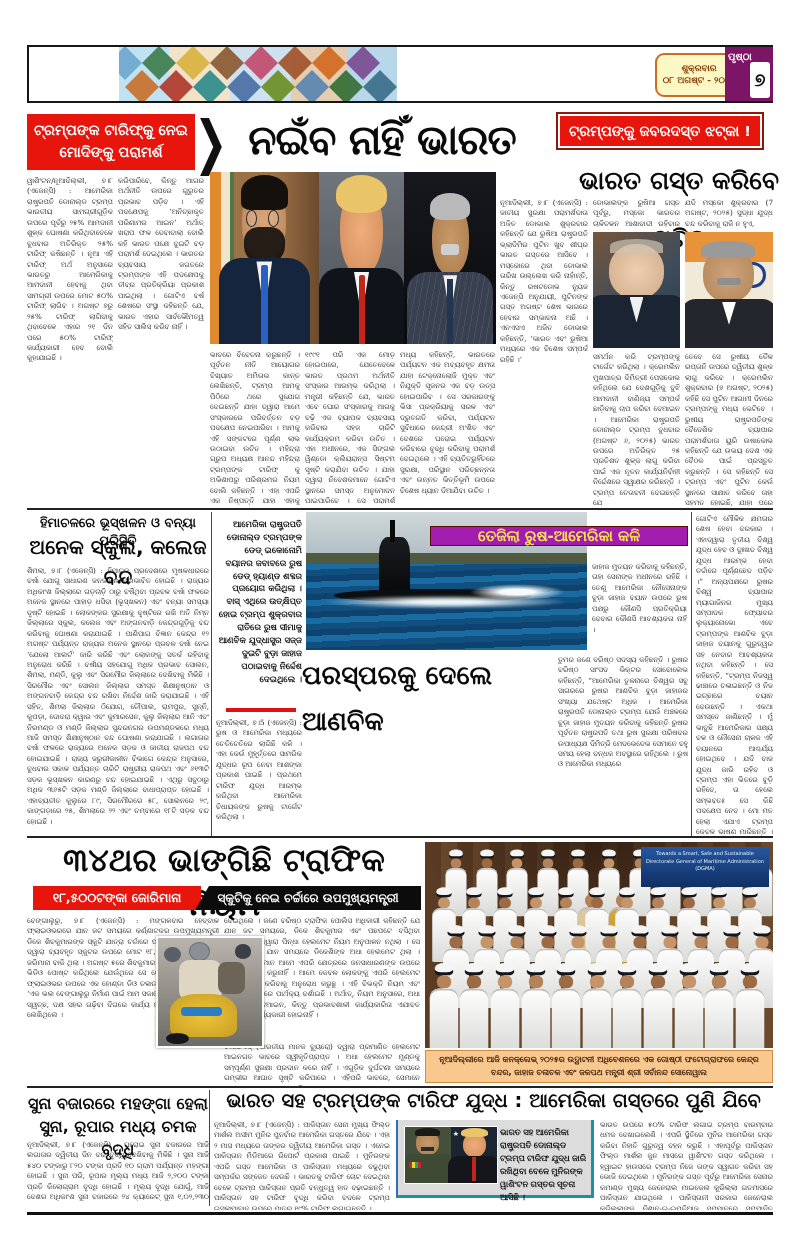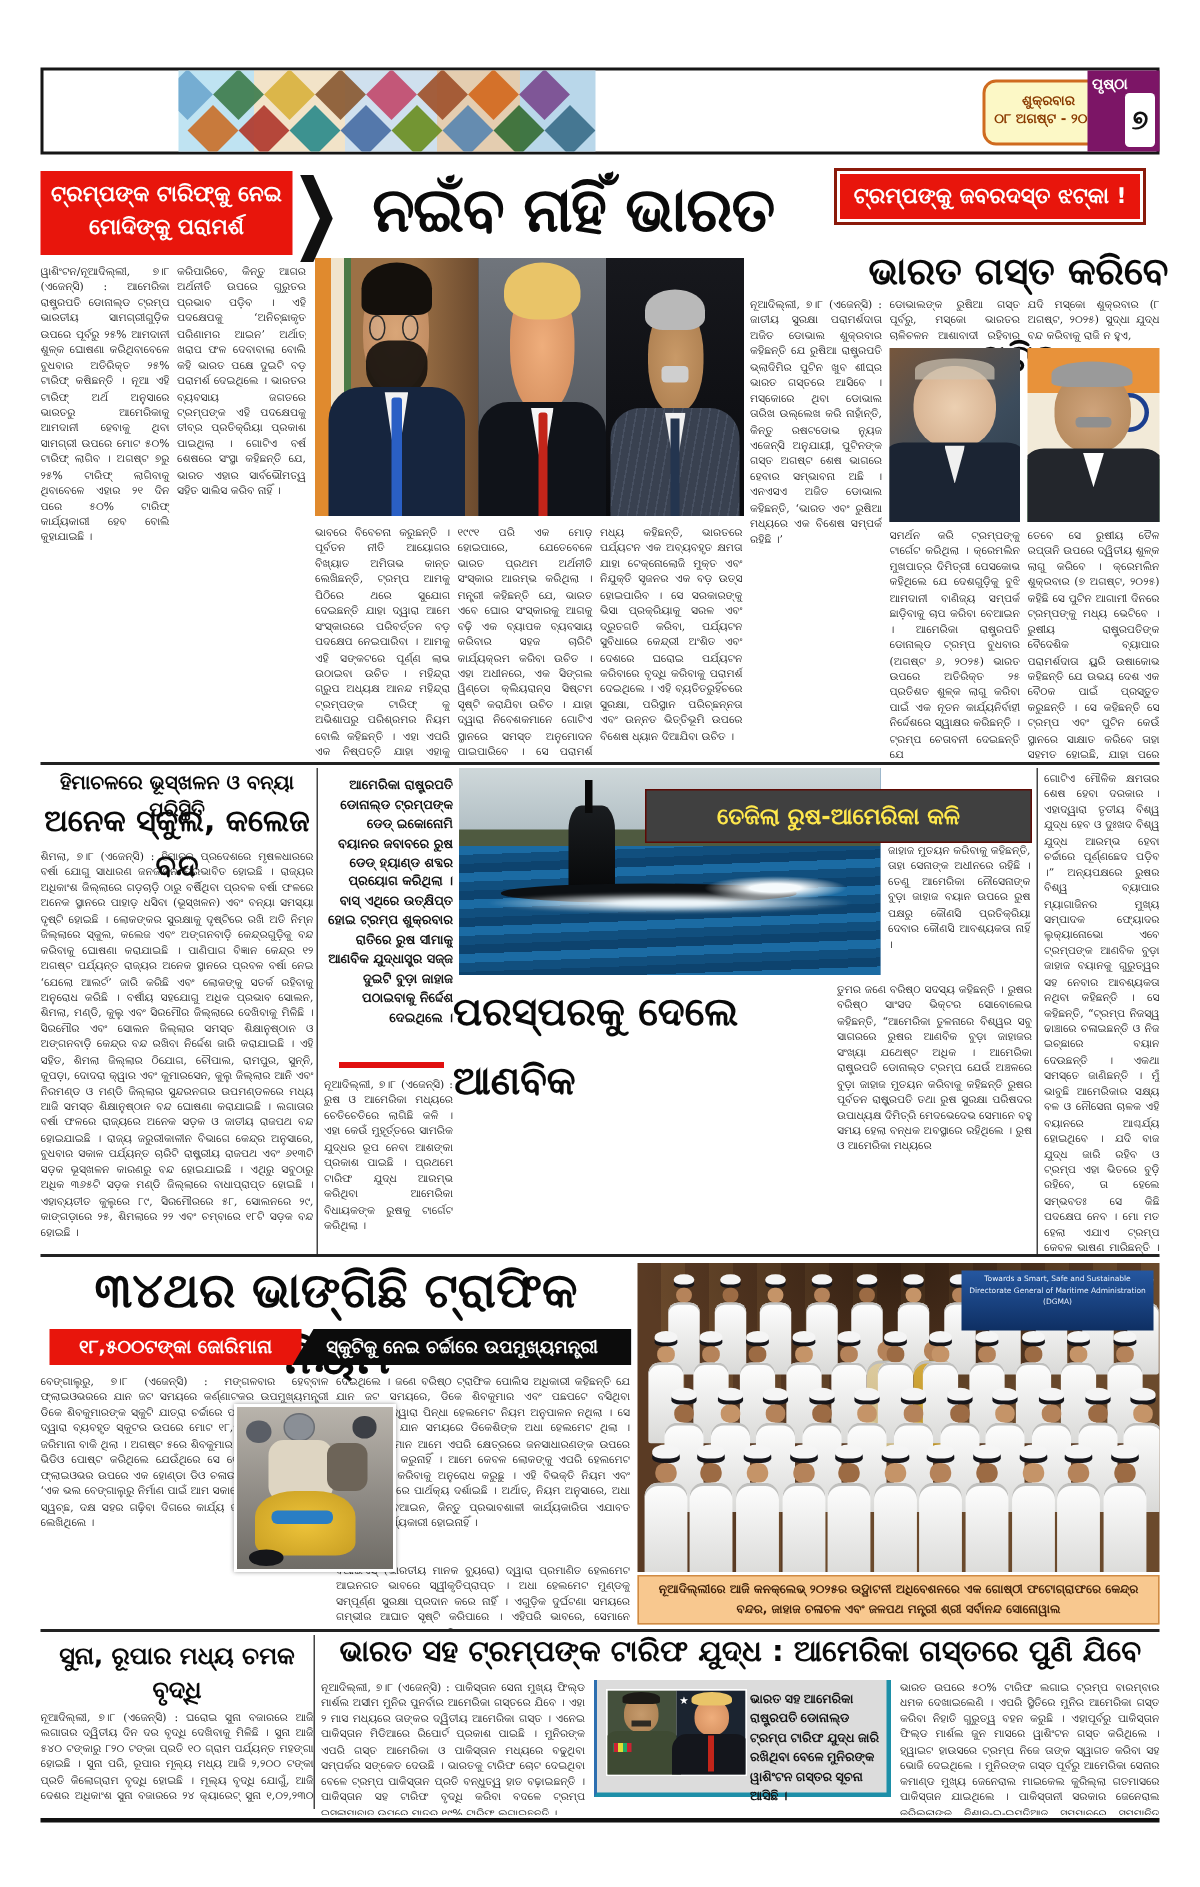--- a/index.html
+++ b/index.html
@@ -27,21 +27,21 @@
 .pagenumbox{position:absolute;right:3px;top:15px;width:20px;height:36px;background:#fff;border-radius:3px;display:flex;align-items:center;justify-content:center;font-size:18px;font-weight:bold;color:#111}
 
 .kickerbox{left:27px;top:114px;width:168px;height:56px;background:#e8150c;color:#fff;font-weight:bold;font-size:14.5px;display:flex;flex-direction:column;align-items:center;justify-content:center;line-height:1.5;text-align:center}
 .bracket{left:194px;top:116px;font-size:40px;font-weight:bold;color:#111;transform:scaleY(1.45);line-height:52px}
 .leadhead{left:204px;top:108px;width:356px;height:64px;font-size:41px;line-height:64px;letter-spacing:-1px}
 .flashwrap{left:556px;top:112px;width:208px;height:38px;border:2px solid #8b1a0b;background:#fff;padding:2px}
 .flashin{width:100%;height:100%;background:#e8150c;color:#fff;font-weight:bold;font-size:14.5px;display:flex;align-items:center;justify-content:center}
 .putinhead{left:562px;top:152px;width:234px;height:42px;font-size:25px;line-height:58px}
 .subintro{font-size:8.6px;line-height:1.5;text-align:right;font-weight:bold;color:#111;font-family:"DejaVu Serif",serif}
 .redbar{background:#e01010;height:3.5px}
-.sublabel{left:430px;top:526px;width:258px;height:36px;background:#404040;border:1.5px solid #5e0a05;color:#ffe84d;font-weight:bold;font-size:15px;display:flex;align-items:center;justify-content:center;z-index:9}
+.sublabel{left:430px;top:526px;width:258px;height:20px;background:#a21caf;border:1.5px solid #5e0a05;color:#ffe84d;font-weight:bold;font-size:15px;display:flex;align-items:center;justify-content:center;z-index:9}
 .subhead{left:302px;top:652px;width:256px;height:96px;font-size:26px;line-height:46px}
 .trafhead{left:27px;top:838px;width:394px;height:44px;font-size:32px;line-height:44px}
 .redtag{left:33px;top:886px;width:168px;height:24px;background:#e8150c;color:#fff;font-weight:bold;font-size:12.5px;display:flex;align-items:center;justify-content:center}
 .blacktag{left:195px;top:886px;width:226px;height:24px;background:#0c0c0c;color:#fff;font-weight:bold;font-size:12px;display:flex;align-items:center;justify-content:center;clip-path:polygon(14px 0,100% 0,100% 100%,0 100%)}
 .navycap{left:425px;top:1050px;width:348px;height:33px;background:#f8c88f;border:1px solid #cf8b45;color:#40210a;font-weight:bold;font-size:8px;line-height:1.6;display:flex;align-items:center;justify-content:center;text-align:center;padding:0 10px}
 .goldhead{left:27px;top:1092px;width:182px;height:46px;font-size:16px;line-height:23px;text-align:center}
 .pakhead{left:214px;top:1086px;width:559px;height:30px;font-size:19.5px;line-height:30px;text-align:center}
 .pakbox{left:396px;top:1120px;width:198px;height:78px;background:#dcdcdc;border-right:3px solid #1d8fa8;border-bottom:3px solid #1d8fa8;border-left:2px solid #2d6fb0}
 .pakboxcap{position:absolute;left:102px;top:6px;width:92px;font-size:8.4px;font-weight:bold;line-height:1.55;color:#111;font-family:Liberation Sans, sans-serif}
 
@@ -148,21 +148,21 @@
     </div>
   </div>
 </div>
 
 <div class="abs bt" style="left:210px;top:350px;width:90px;height:156px">ଭାବରେ ବିବେଚନା କରୁଛନ୍ତି । ପୂର୍ବତନ ନୀତି ଆୟୋଗର ବିଖ୍ୟାତ ଅମିତାଭ କାନ୍ତ ଲେଖିଛନ୍ତି, ଟ୍ରମ୍ପ ଆମକୁ ପିଠିରେ ଥରେ ସୁଯୋଗ ଦେଇଛନ୍ତି ଯାହା ଦ୍ୱାରା ଆମେ ସଂସ୍କାରରେ ପରିବର୍ତ୍ତନ ବଡ଼ ପଦକ୍ଷେପ ନେଇପାରିବା । ଆମକୁ ଏହି ସଙ୍କଟରେ ପୂର୍ଣ୍ଣ ଲାଭ ଉଠାଇବା ଉଚିତ । ମହିନ୍ଦ୍ରା ଗ୍ରୁପ ଅଧ୍ୟକ୍ଷ ଆନନ୍ଦ ମହିନ୍ଦ୍ରା ଟ୍ରମ୍ପଙ୍କ ଟାରିଫ୍ କୁ ଅଭିଶାପରୁ ପରିଶ୍ରମର ନିୟମ ବୋଲି କହିଛନ୍ତି । ଏହା ଏପରି ଏକ ନିଷ୍ପତ୍ତି ଯାହା ଏହାକୁ ଗ୍ରହଣ କରୁଥିବା ଦେଶକୁ ଭଲ ପ୍ରଭାବ ପକାଇପାରେ ।</div>
 <div class="abs bt" style="left:305px;top:350px;width:90px;height:156px">୧୯୯୧ ପରି ଏକ ମୋଡ଼ ହୋଇପାରେ, ଯେତେବେଳେ ଭାରତ ପ୍ରଥମ ଅର୍ଥନୀତି ସଂସ୍କାର ଆରମ୍ଭ କରିଥିଲା । ମନ୍ତ୍ରୀ କହିଛନ୍ତି ଯେ, ଭାରତ ଏବେ ଘୋର ସଂସ୍କାରକୁ ଆଗକୁ ବଢ଼ି ଏକ ବ୍ୟାପକ ବ୍ୟବସାୟ କରିବାର ସହଜ ଚାରିଟି କାର୍ଯ୍ୟକ୍ରମ କରିବା ଉଚିତ । ଏହା ଅଧୀନରେ, ଏକ ସିଙ୍ଗଲ ୱିଣ୍ଡୋ କ୍ଲିୟରାନ୍ସ ସିଷ୍ଟମ ସୃଷ୍ଟି କରାଯିବା ଉଚିତ । ଯାହା ଦ୍ୱାରା ନିବେଶକମାନେ ଗୋଟିଏ ସ୍ଥାନରେ ସମସ୍ତ ଅନୁମୋଦନ ପାଇପାରିବେ । ସେ ପରାମର୍ଶ ଦେଇଥିଲେ ଯେ ଜମି ଗ୍ରହଣ କରିବାକୁ ପ୍ରସ୍ତୁତ ଅବା ଭାବ୍ୟସ୍ତରୀୟ ସହିତ ଆୟତ କରାଯିବା ଉଚିତ ।</div>
 <div class="abs bt" style="left:400px;top:350px;width:95px;height:156px">ମଧ୍ୟ କହିଛନ୍ତି, ଭାରତରେ ପର୍ଯ୍ୟଟନ ଏକ ଅବ୍ୟବହୃତ କ୍ଷମତା ଯାହା ଟେକ୍ନୋଲୋଜି ମୁକ୍ତ ଏବଂ ନିଯୁକ୍ତି ସୃଜନର ଏକ ବଡ଼ ଉତ୍ସ ହୋଇପାରିବ । ସେ ସରକାରଙ୍କୁ ଭିସା ପ୍ରକ୍ରିୟାକୁ ସରଳ ଏବଂ ଦ୍ରୁତଗତି କରିବା, ପର୍ଯ୍ୟଟନ ସୁବିଧାରେ କେନ୍ଦ୍ରୀ ଅଂଶିତ ଏବଂ ଦେଶରେ ଘରୋଇ ପର୍ଯ୍ୟଟନ କରିବାରେ ବୃଦ୍ଧି କରିବାକୁ ପରାମର୍ଶ ଦେଇଥିଲେ । ଏହି ବ୍ୟତିତରୁହିଁଚରେ ସୁରକ୍ଷା, ପରିସ୍ଥାନ ପରିଚ୍ଛନ୍ନତା ଏବଂ ଉନ୍ନତ ଭିତ୍ତିଭୂମି ଉପରେ ବିଶେଷ ଧ୍ୟାନ ଦିଆଯିବା ଉଚିତ ।</div>
 
 <div class="abs bt" style="left:500px;top:198px;width:88px;height:308px">ନୂଆଦିଲ୍ଲୀ, ୭।୮ (ଏଜେନ୍ସି) : ଜାତୀୟ ସୁରକ୍ଷା ପରାମର୍ଶଦାତା ଅଜିତ ଡୋଭାଲ ଶୁକ୍ରବାର କହିଛନ୍ତି ଯେ ରୁଷିଆ ରାଷ୍ଟ୍ରପତି ଭ୍ଲାଦିମିର ପୁଟିନ ଖୁବ ଶୀଘ୍ର ଭାରତ ଗସ୍ତରେ ଆସିବେ । ମସ୍କୋରେ ଥିବା ଡୋଭାଲ ତାରିଖ ଉଲ୍ଲେଖ କରି ନାହାଁନ୍ତି, କିନ୍ତୁ ରଷଟଡୋଭ ନ୍ୟୁଜ ଏଜେନ୍ସି ଅନୁଯାୟୀ, ପୁଟିନଙ୍କ ଗସ୍ତ ଅଗଷ୍ଟ ଶେଷ ଭାଗରେ ହେବାର ସମ୍ଭାବନା ଅଛି । ଏନଏସଏ ଅଜିତ ଡୋଭାଲ କହିଛନ୍ତି, ‘ଭାରତ ଏବଂ ରୁଷିଆ ମଧ୍ୟରେ ଏକ ବିଶେଷ ସମ୍ପର୍କ ରହିଛି ।’</div>
 <div class="abs bt" style="left:593px;top:198px;width:87px;height:32px">ଡୋଭାଲଙ୍କ ରୁଷିଆ ଗସ୍ତ ପୂର୍ବରୁ, ମସ୍କୋ ଭାରତର ଚାଳିଚଳନ ଆଶାବାଦୀ ରହିବାର ଅନୁମାନକୁ</div>
-<div class="abs bt" style="left:685px;top:198px;width:88px;height:32px">ଯଦି ମସ୍କୋ ଶୁକ୍ରବାର (୮ ଅଗଷ୍ଟ, ୨୦୨୫) ସୁଦ୍ଧା ଯୁଦ୍ଧ ବନ୍ଦ କରିବାକୁ ରାଜି ନ ହୁଏ,</div>
+<div class="abs bt" style="left:685px;top:198px;width:88px;height:32px">ଯଦି ମସ୍କୋ ଶୁକ୍ରବାର (7 ଅଗଷ୍ଟ, ୨୦୨୫) ସୁଦ୍ଧା ଯୁଦ୍ଧ ବନ୍ଦ କରିବାକୁ ରାଜି ନ ହୁଏ,</div>
 
 <div class="photo putinphoto">
   <div class="pers" style="left:18%;top:10%;width:64%;height:48%;background:radial-gradient(#ecd0b2,#d0a987);border-radius:46%"></div>
   <div class="pers" style="left:20%;top:6%;width:60%;height:12%;background:#cfc4b4;border-radius:50% 50% 0 0;opacity:.7"></div>
   <div class="pers" style="left:-8%;top:54%;width:116%;height:48%;background:#1b2433;border-radius:16px 16px 0 0"></div>
   <div class="pers" style="left:42%;top:56%;width:16%;height:22%;background:#f0f0f0;clip-path:polygon(0 0,100% 0,50% 100%)"></div>
 </div>
 <div class="photo dovalphoto">
   <div class="pers" style="right:8%;top:26%;width:26px;height:26px;border:3px solid #1c3f8f;border-radius:50%"></div>
   <div class="pers" style="left:20%;top:14%;width:58%;height:46%;background:radial-gradient(#cfa47c,#b08457);border-radius:46%"></div>
@@ -178,21 +178,21 @@
 <div class="abs hline" style="left:27px;top:508px;width:746px"></div>
 
 <div class="abs hl center" style="left:27px;top:514px;width:182px;height:18px;font-size:13px;line-height:18px">ହିମାଚଳରେ ଭୂସ୍ଖଳନ ଓ ବନ୍ୟା ପରିସ୍ଥିତି</div>
 <div class="abs hl center" style="left:27px;top:532px;width:182px;height:30px;font-size:20px;line-height:30px">ଅନେକ ସ୍କୁଲ, କଲେଜ ବନ୍ଦ</div>
 <div class="abs bt" style="left:27px;top:566px;width:182px;height:270px">ଶିମଲା, ୭।୮ (ଏଜେନ୍ସି) : ହିମାଚଳ ପ୍ରଦେଶରେ ମୃଷଳଧାରରେ ବର୍ଷା ଯୋଗୁ ସାଧାରଣ ଜନଜୀବନ ପ୍ରଭାବିତ ହୋଇଛି । ରାଜ୍ୟର ଅଧିକାଂଶ ଜିଲ୍ଲାରେ ଗଡ଼ଚାଡ଼ି ଠାରୁ ବର୍ଷିଥିବା ପ୍ରବଳ ବର୍ଷା ଫଳରେ ଅନେକ ସ୍ଥାନରେ ପାହାଡ଼ ଧସିବା (ଭୂସ୍ଖଳନ) ଏବଂ ବନ୍ୟା ସମସ୍ୟା ଦୃଷ୍ଟି ହୋଇଛି । ଲୋକଙ୍କର ସୁରକ୍ଷାକୁ ଦୃଷ୍ଟିରେ ରଖି ଅତି ନିମ୍ନ ଜିଲ୍ଲାରେ ସ୍କୁଲ, କଲେଜ ଏବଂ ଅଙ୍ଗନବାଡ଼ି କେନ୍ଦ୍ରଗୁଡ଼ିକୁ ବନ୍ଦ କରିବାକୁ ଘୋଷଣା କରାଯାଇଛି । ପାଣିପାଗ ବିଜ୍ଞାନ କେନ୍ଦ୍ର ୧୨ ଅଗଷ୍ଟ ପର୍ଯ୍ୟନ୍ତ ରାଜ୍ୟର ଅନେକ ସ୍ଥାନରେ ପ୍ରବଳ ବର୍ଷା ନେଇ ‘ଯେଲୋ ଆଲର୍ଟ’ ଜାରି କରିଛି ଏବଂ ଲୋକଙ୍କୁ ସତର୍କ ରହିବାକୁ ଅନୁରୋଧ କରିଛି । ବର୍ଷୀୟ ସହଯୋଗୁ ଅଧିକ ପ୍ରଭାବ ସୋଲନ, ଶିମଲା, ମଣ୍ଡି, କୁଲୁ ଏବଂ ସିରମୌର ଜିଲ୍ଲାରେ ଦେଖିବାକୁ ମିଳିଛି । ସିରମୌର ଏବଂ ସୋଲନ ଜିଲ୍ଲାର ସମସ୍ତ ଶିକ୍ଷାନୁଷ୍ଠାନ ଓ ଅଙ୍ଗନବାଡ଼ି କେନ୍ଦ୍ର ବନ୍ଦ ରଖିବା ନିର୍ଦ୍ଦେଶ ଜାରି କରାଯାଇଛି । ଏହି ସହିତ, ଶିମଲା ଜିଲ୍ଲାର ଠିଯୋଗ, ଚୌପାଲ, ରାମପୁର, ସୁନ୍ନି, କୁପଡ଼ା, ଦୋଦରା କ୍ୱାର ଏବଂ କୁମାରସେନ, କୁଲୁ ଜିଲ୍ଲାର ଆନି ଏବଂ ନିରମଣ୍ଡ ଓ ମଣ୍ଡି ଜିଲ୍ଲାର ସୁନ୍ଦରନଗର ଉପମଣ୍ଡଳରେ ମଧ୍ୟ ଆଜି ସମସ୍ତ ଶିକ୍ଷାନୁଷ୍ଠାନ ବନ୍ଦ ଘୋଷଣା କରାଯାଇଛି । ଲଗାତାର ବର୍ଷା ଫଳରେ ରାଜ୍ୟରେ ଅନେକ ସଡ଼କ ଓ ଜାତୀୟ ରାଜପଥ ବନ୍ଦ ହୋଇଯାଇଛି । ରାଜ୍ୟ ଜରୁରୀକାଳୀନ ବିଭାଗେ କେନ୍ଦ୍ର ଅନୁସାରେ, ବୁଧବାର ସକାଳ ପର୍ଯ୍ୟନ୍ତ ଚାରିଟି ରାଷ୍ଟ୍ରୀୟ ରାଜପଥ ଏବଂ ୬୧୩ଟି ସଡ଼କ ଭୂସ୍ଖଳନ କାରଣରୁ ବନ୍ଦ ହୋଇଯାଇଛି । ଏଥିରୁ ସବୁଠାରୁ ଅଧିକ ୩୬୫ଟି ସଡ଼କ ମଣ୍ଡି ଜିଲ୍ଲାରେ ବାଧାପ୍ରାପ୍ତ ହୋଇଛି । ଏହାବ୍ୟତୀତ କୁଲୁରେ ୮୯, ସିରମୌରରେ ୫୮, ସୋଲନରେ ୨୯, କାଙ୍ଗଡ଼ାରେ ୨୫, ଶିମଲାରେ ୨୨ ଏବଂ ଚମ୍ବାରେ ୧୮ଟି ସଡ଼କ ବନ୍ଦ ହୋଇଛି ।</div>
 
 <div class="abs vline" style="left:211px;top:512px;height:324px"></div>
 
 <div class="abs subintro" style="left:216px;top:518px;width:86px;height:186px;overflow:hidden">ଆମେରିକା ରାଷ୍ଟ୍ରପତି ଡୋନାଲ୍ଡ ଟ୍ରମ୍ପଙ୍କ ଡେଡ୍ ଇକୋନୋମି ବୟାନର ଜବାବରେ ରୁଷ ଡେଡ୍ ହ୍ୟାଣ୍ଡ ଶବ୍ଦର ପ୍ରୟୋଗ କରିଥିଲା । ବାସ୍ ଏଥିରେ ଉତ୍କ୍ଷିପ୍ତ ହୋଇ ଟ୍ରମ୍ପ ଶୁକ୍ରବାର ରାତିରେ ରୁଷ ସୀମାକୁ ଆଣବିକ ଯୁଦ୍ଧାସ୍ତ୍ର ସଜ୍ଜ ଦୁଇଟି ବୁଡ଼ା ଜାହାଜ ପଠାଇବାକୁ ନିର୍ଦ୍ଦେଶ ଦେଇଥିଲେ ।</div>
 <div class="abs redbar" style="left:226px;top:708px;width:70px"></div>
-<div class="abs bt" style="left:216px;top:718px;width:86px;height:120px">ନୂଆଦିଲ୍ଲୀ, ୭।୮ (ଏଜେନ୍ସି) : ରୁଷ ଓ ଆମେରିକା ମଧ୍ୟରେ ଚେତିଚେତିରେ ଲାଗିଛି କଳି । ଏହା କେଉଁ ମୁହୂର୍ତ୍ତରେ ସାମରିକ ଯୁଦ୍ଧର ରୂପ ନେବା ଆଶଙ୍କା ପ୍ରକାଶ ପାଇଛି । ପ୍ରଥମେ ଟାରିଫ ଯୁଦ୍ଧ ଆରମ୍ଭ କରିଥିବା ଆମେରିକା ବିଧାୟକଙ୍କ ରୁଷକୁ ଟାର୍ଗେଟ କରିଥିଲା ।</div>
+<div class="abs bt" style="left:216px;top:718px;width:86px;height:120px">ନୂଆଦିଲ୍ଲୀ, ୭।5 (ଏଜେନ୍ସି) : ରୁଷ ଓ ଆମେରିକା ମଧ୍ୟରେ ଚେତିଚେତିରେ ଲାଗିଛି କଳି । ଏହା କେଉଁ ମୁହୂର୍ତ୍ତରେ ସାମରିକ ଯୁଦ୍ଧର ରୂପ ନେବା ଆଶଙ୍କା ପ୍ରକାଶ ପାଇଛି । ପ୍ରଥମେ ଟାରିଫ ଯୁଦ୍ଧ ଆରମ୍ଭ କରିଥିବା ଆମେରିକା ବିଧାୟକଙ୍କ ରୁଷକୁ ଟାର୍ଗେଟ କରିଥିଲା ।</div>
 
 <div class="photo subphoto">
   <div class="sky"></div>
   <div class="land"></div>
   <div class="sea"></div>
   <div class="pers" style="left:26%;top:18%;width:11%;height:42%;background:linear-gradient(#1a1d20,#070809);border-radius:28% 28% 6% 6%"></div>
   <div class="pers" style="left:30%;top:6%;width:1.5%;height:16%;background:#0a0a0a"></div>
   <div class="pers" style="left:10%;top:56%;width:70%;height:9%;background:#0c0f12;border-radius:50%"></div>
   <div class="pers" style="left:6%;top:60%;width:88%;height:10%;background:radial-gradient(ellipse,#eef6fa 20%,rgba(238,246,250,0) 70%);filter:blur(1px)"></div>
   <div class="pers" style="left:58%;top:52%;width:34%;height:12%;background:radial-gradient(ellipse,#f5fafc 25%,rgba(245,250,252,0) 70%)"></div>
@@ -460,20 +460,21 @@
   <div class="officer" style="left:52%;bottom:64px;z-index:21">
     <b class="face" style="top:2px"></b>
       <b class="shirt" style="top:15px;background:linear-gradient(#d3a93c,#b98f25)"></b>
   </div>
 </div>
 <div class="abs navycap">ନୂଆଦିଲ୍ଲୀରେ ଆଜି କନକ୍ଲେଭ୍ ୨୦୨୫ର ଉଦ୍ଘାଟନୀ ଅଧିବେଶନରେ ଏକ ଗୋଷ୍ଠୀ ଫଟୋଗ୍ରାଫରେ କେନ୍ଦ୍ର ବନ୍ଦର, ଜାହାଜ ଚଳାଚଳ ଏବଂ ଜଳପଥ ମନ୍ତ୍ରୀ ଶ୍ରୀ ସର୍ବାନନ୍ଦ ସୋନୋୱାଲ</div>
 
 <div class="abs hline" style="left:27px;top:1086px;width:746px"></div>
 
 <div class="abs hl goldhead">
+  <div>ସୁନା ବଜାରରେ ମହଙ୍ଗା ହେଲା</div>
   <div>ସୁନା, ରୂପାର ମଧ୍ୟ ଚମକ ବୃଦ୍ଧି</div>
 </div>
 <div class="abs bt" style="left:27px;top:1140px;width:182px;height:64px">ନୂଆଦିଲ୍ଲୀ, ୭।୮ (ଏଜେନ୍ସି) : ଘରୋଇ ସୁନା ବଜାରରେ ଆଜି ଲଗାତାର ଦ୍ୱିତୀୟ ଦିନ ଦର ବୃଦ୍ଧି ଦେଖିବାକୁ ମିଳିଛି । ସୁନା ଆଜି ୫୪୦ ଟଙ୍କାରୁ ୮୨୦ ଟଙ୍କା ପ୍ରତି ୧୦ ଗ୍ରାମ ପର୍ଯ୍ୟନ୍ତ ମହଙ୍ଗା ହୋଇଛି । ସୁନା ପରି, ରୂପାର ମୂଲ୍ୟ ମଧ୍ୟ ଆଜି ୨,୨୦୦ ଟଙ୍କା ପ୍ରତି କିଲୋଗ୍ରାମ ବୃଦ୍ଧି ହୋଇଛି । ମୂଲ୍ୟ ବୃଦ୍ଧି ଯୋଗୁଁ, ଆଜି ଦେଶର ଅଧିକାଂଶ ସୁନା ବଜାରରେ ୨୪ କ୍ୟାରେଟ୍ ସୁନା ୧,୦୨,୨୩୦ ଟଙ୍କାରୁ ନେଇ ୧,୦୨,୩୮୦ ଟଙ୍କା ପ୍ରତି ୧୦ ଗ୍ରାମ ସ୍ତରରେ କାରବାର କରୁଛି ।</div>
 
 <div class="abs vline" style="left:209px;top:1090px;height:116px"></div>
 
 <div class="abs hl pakhead">ଭାରତ ସହ ଟ୍ରମ୍ପଙ୍କ ଟାରିଫ ଯୁଦ୍ଧ : ଆମେରିକା ଗସ୍ତରେ ପୁଣି ଯିବେ ପାକିସ୍ତାନ ସେନାଧ୍ୟକ୍ଷ</div>
 <div class="abs bt" style="left:214px;top:1120px;width:176px;height:90px">ନୂଆଦିଲ୍ଲୀ, ୭।୮ (ଏଜେନ୍ସି) : ପାକିସ୍ତାନ ସେନା ମୁଖ୍ୟ ଫିଲ୍ଡ ମାର୍ଶଲ ଅସୀମ ମୁନିର ପୁନର୍ବାର ଆମେରିକା ଗସ୍ତରେ ଯିବେ । ଏହା ୨ ମାସ ମଧ୍ୟରେ ତାଙ୍କର ଦ୍ୱିତୀୟ ଆମେରିକା ଗସ୍ତ । ଏନେଇ ପାକିସ୍ତାନ ମିଡିଆରେ ରିପୋର୍ଟ ପ୍ରକାଶ ପାଇଛି । ମୁନିରଙ୍କ ଏପରି ଗସ୍ତ ଆମେରିକା ଓ ପାକିସ୍ତାନ ମଧ୍ୟରେ ବଢୁଥିବା ସମ୍ପର୍କର ସଙ୍କେତ ଦେଉଛି । ଭାରତକୁ ଟାରିଫ ଚୋଟ ଦେଇଥିବା ବେଳେ ଟ୍ରମ୍ପ ପାକିସ୍ତାନ ପ୍ରତି ବନ୍ଧୁତ୍ୱ ହାତ ବଢ଼ାଇଛନ୍ତି । ପାକିସ୍ତାନ ସହ ଟାରିଫ ବୃଦ୍ଧି କରିବା ବଦଳେ ଟ୍ରମ୍ପ ଇସଲାମାବାଦ ଉପରେ ମାତ୍ର ୧୯% ଟାରିଫ ଲଗାଇଛନ୍ତି ।</div>
 
 <div class="abs pakbox">

